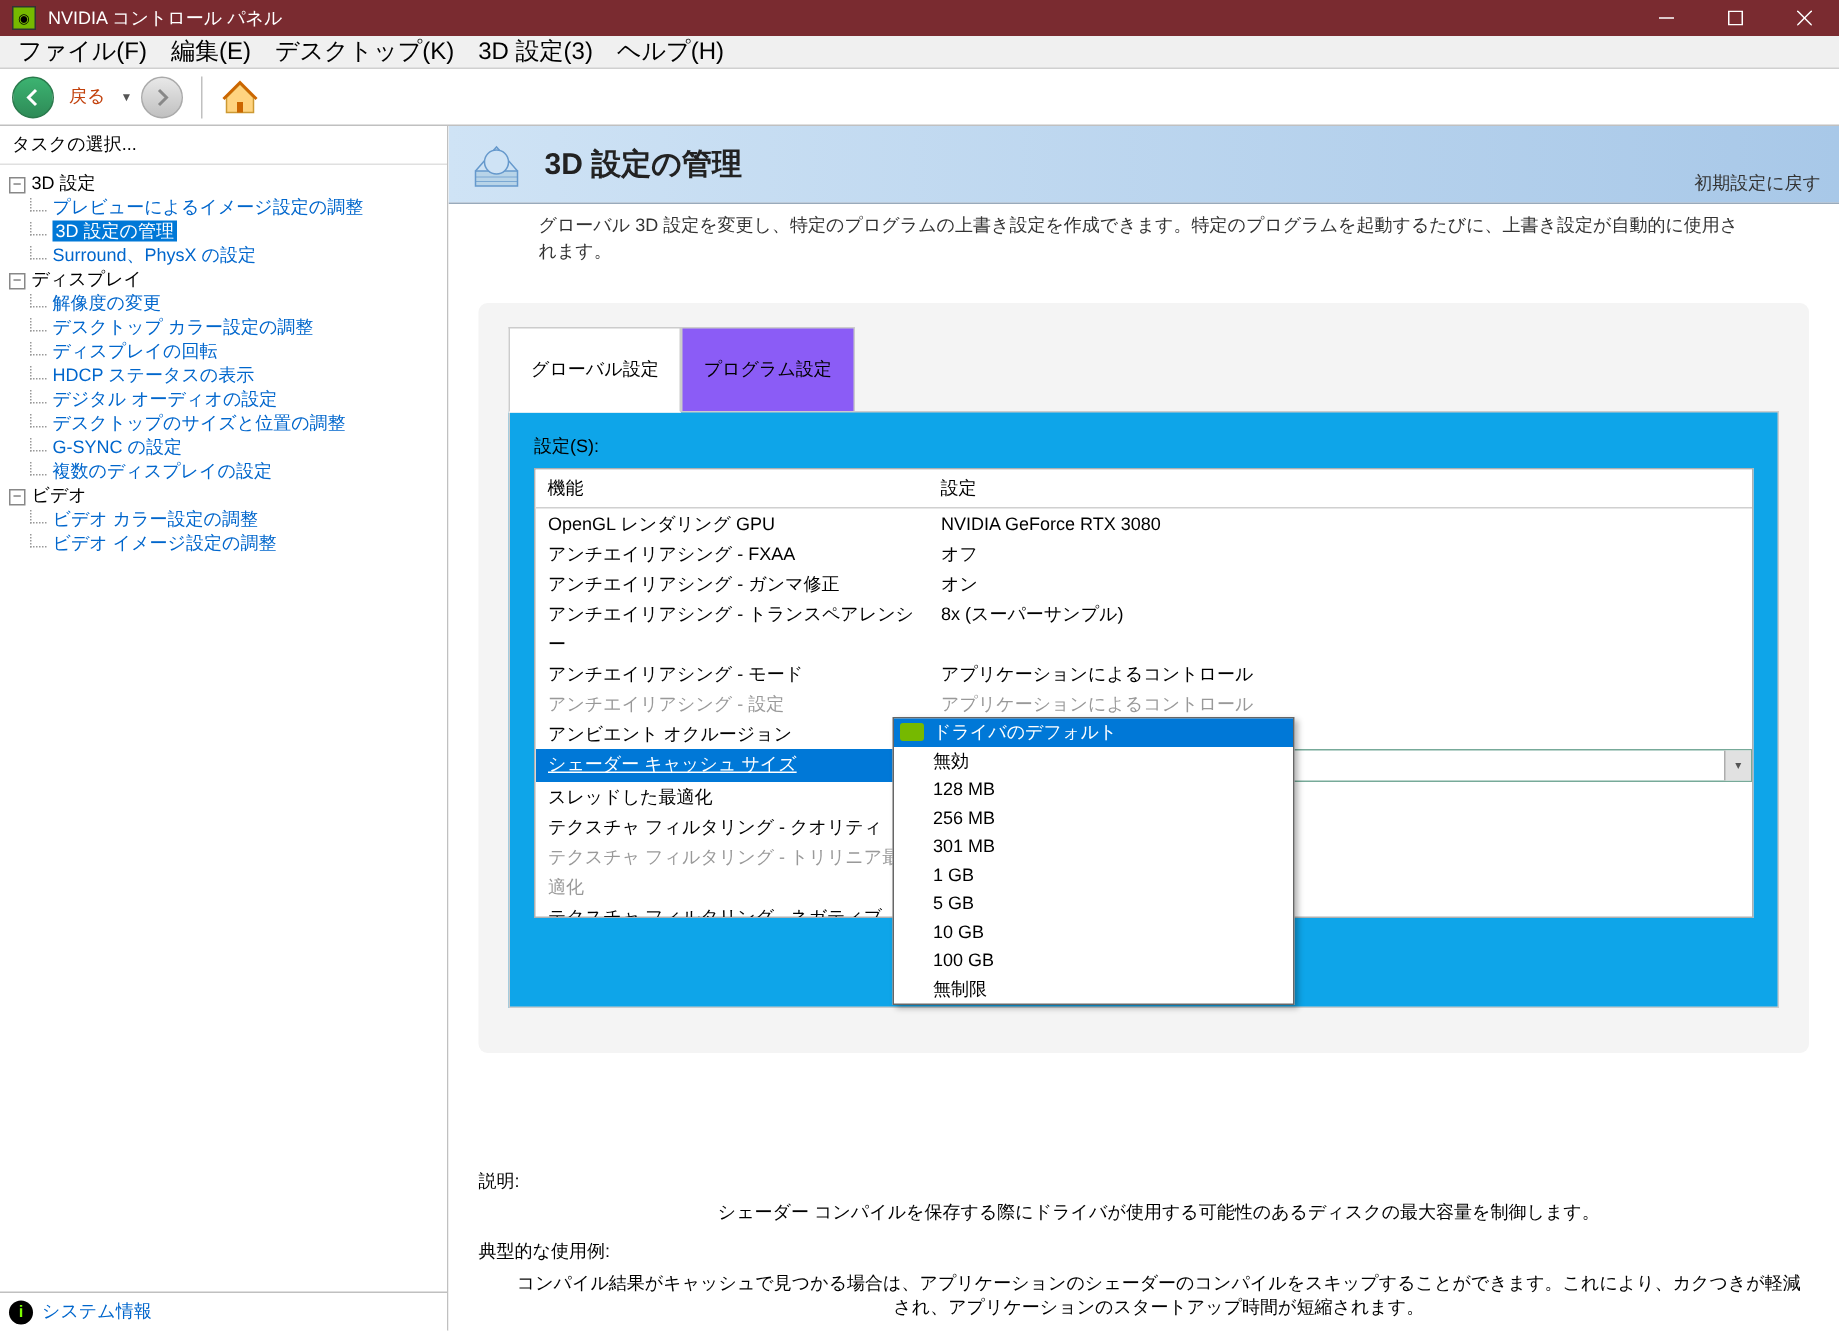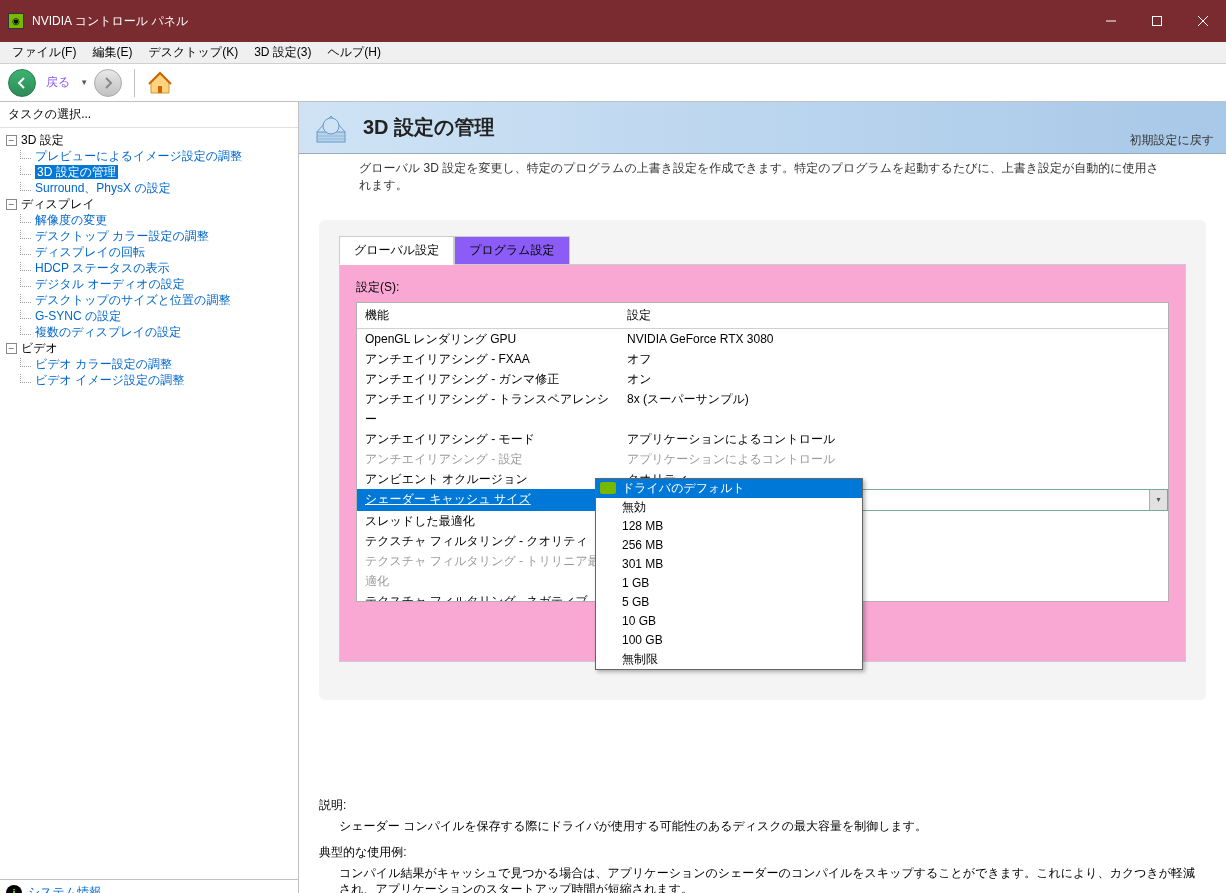--- a/index.html
+++ b/index.html
@@ -1,33 +1,33 @@
 <!DOCTYPE html>
 <html><head>
 <meta charset="utf-8">
 <style>
 * { margin: 0; padding: 0; box-sizing: border-box; font-family: "Yu Gothic UI", "Meiryo", sans-serif; }
 body { width: 1226px; height: 893px; background: #fff; overflow: hidden; font-size: 12px; }
 
-.titlebar { height: 42px; background: #7a2b30; color: #fff; display: flex; align-items: center; padding: 0 0 0 8px; }
+.titlebar { height: 24px; background: #7a2b30; color: #fff; display: flex; align-items: center; padding: 0 0 0 8px; }
 .titlebar .app-icon { width: 16px; height: 16px; background: #76b900; border: 1px solid #333; margin-right: 8px; display: inline-flex; align-items: center; justify-content: center; }
 .titlebar .app-icon::after { content: "◉"; font-size: 9px; color: #000; }
 .titlebar .title { flex: 1; font-size: 12px; }
 .titlebar-btns { display: flex; height: 100%; }
 .titlebar-btn { width: 46px; display: flex; align-items: center; justify-content: center; color: #fff; cursor: pointer; }
 .titlebar-btn svg { width: 10px; height: 10px; }
 
 .menubar { height: 22px; background: #f0f0f0; display: flex; align-items: center; padding: 0 4px; border-bottom: 1px solid #d0d0d0; }
-.menubar-item { padding: 14px 8px; font-size: 12px; cursor: pointer; }
+.menubar-item { padding: 14px 8px; font-size: 16px; cursor: pointer; }
 
 .toolbar { height: 38px; background: #fff; border-bottom: 1px solid #c0c0c0; display: flex; align-items: center; padding: 0 8px; gap: 6px; }
 .nav-btn { width: 28px; height: 28px; border-radius: 50%; display: flex; align-items: center; justify-content: center; cursor: pointer; }
 .nav-back { background: linear-gradient(to bottom, #3cb371, #2e8b57); color: #fff; border: 1px solid #2a7a4c; }
 .nav-fwd { background: linear-gradient(to bottom, #e8e8e8, #c0c0c0); color: #888; border: 1px solid #aaa; }
-.nav-label { font-size: 12px; color: #8b5cf6; margin: 0 4px; cursor: pointer; }
+.nav-label { font-size: 12px; color: #c2410c; margin: 0 4px; cursor: pointer; }
 .nav-sep { width: 1px; height: 28px; background: #c0c0c0; margin: 0 6px; }
 .home-icon { width: 26px; height: 26px; cursor: pointer; }
 
 .body-wrap { display: flex; height: calc(100% - 90px); }
 
 .sidebar { width: 299px; border-right: 1px solid #c0c0c0; display: flex; flex-direction: column; }
 .sidebar-head { padding: 4px 8px; font-size: 12px; border-bottom: 1px solid #e0e0e0; background: #fff; }
 .tree { flex: 1; padding: 4px 6px; overflow: auto; font-size: 12px; }
 .tree-node { line-height: 16px; }
 .tree-toggle { display: inline-block; width: 11px; height: 11px; border: 1px solid #888; text-align: center; line-height: 9px; font-size: 10px; margin-right: 4px; cursor: pointer; color: #555; }
@@ -46,25 +46,25 @@
 .header-title { font-size: 20px; font-weight: bold; color: #222; flex: 1; }
 .header-restore { font-size: 12px; color: #333; cursor: pointer; align-self: flex-end; margin-bottom: 4px; }
 
 .desc-line { padding: 6px 60px; font-size: 12px; color: #333; }
 
 .content-area { flex: 1; padding: 20px 20px 10px 20px; overflow: visible; }
 .panel { background: #f4f4f4; border-radius: 6px; padding: 16px 20px 30px 20px; min-height: 480px; }
 .panel-title { font-size: 12px; font-weight: bold; margin-bottom: 16px; }
 
 .tabs-row { display: flex; }
-.tab { padding: 5px 14px; font-size: 12px; background: #f0f0f0; border: 1px solid #ccc; border-bottom: none; cursor: pointer; position: relative; }
+.tab { padding: 19px 14px; font-size: 12px; background: #f0f0f0; border: 1px solid #ccc; border-bottom: none; cursor: pointer; position: relative; }
 .tab.active { background: #fff; border-bottom: 1px solid #fff; margin-bottom: -1px; z-index: 2; }
 .tab:not(.active) { background: #8b5cf6; }
 
-.tab-body { background: #f9a8d4; border: 1px solid #ccc; padding: 14px 16px 20px 16px; }
+.tab-body { background: #0ea5e9; border: 1px solid #ccc; padding: 14px 16px 20px 16px; }
 .settings-label { font-size: 12px; margin-bottom: 6px; display: block; }
 
 .settings-grid { border: 1px solid #b0b0b0; height: 300px; overflow: hidden; position: relative; background: #fff; }
 .grid-head { display: flex; background: #fff; border-bottom: 1px solid #d0d0d0; }
 .grid-head-cell { padding: 4px 8px; font-size: 12px; font-weight: normal; }
 .col-feature { width: 262px; border-right: 1px solid transparent; }
 .col-setting { flex: 1; }
 .grid-body { overflow-y: auto; height: calc(100% - 24px); }
 .grid-row { display: flex; font-size: 12px; line-height: 20px; }
 .grid-row .cell-feature { width: 262px; padding: 0 8px; }
@@ -77,21 +77,21 @@
 .dropdown-popup { position: absolute; left: 595px; top: 478px; width: 268px; background: #fff; border: 1px solid #666; box-shadow: 2px 2px 4px rgba(0,0,0,0.3); z-index: 100; font-size: 12px; }
 .dd-item { padding: 1px 8px 1px 26px; line-height: 17px; cursor: pointer; position: relative; }
 .dd-item.highlighted { background: #0078d7; color: #fff; }
 .dd-item.highlighted::before { content: ""; position: absolute; left: 4px; top: 3px; width: 16px; height: 12px; background: #76b900; border-radius: 2px; }
 
 .buttons-row { margin-top: 14px; display: flex; justify-content: flex-end; }
 .restore-btn { padding: 3px 14px; font-size: 12px; background: #e1e1e1; border: 1px solid #adadad; cursor: pointer; }
 
 .bottom-sections { padding: 8px 20px; font-size: 12px; }
 .section-label { margin-top: 10px; }
-.section-text { margin: 4px 0 0 20px; line-height: 16px; }
+.section-text { margin: 4px 0 0 20px; line-height: 16px; text-align: center; }
 </style>
 </head>
 <body>
 
 <div class="titlebar">
   <span class="app-icon"></span>
   <span class="title">NVIDIA コントロール パネル</span>
   <div class="titlebar-btns">
     <div class="titlebar-btn">
         <svg viewBox="0 0 10 10">

